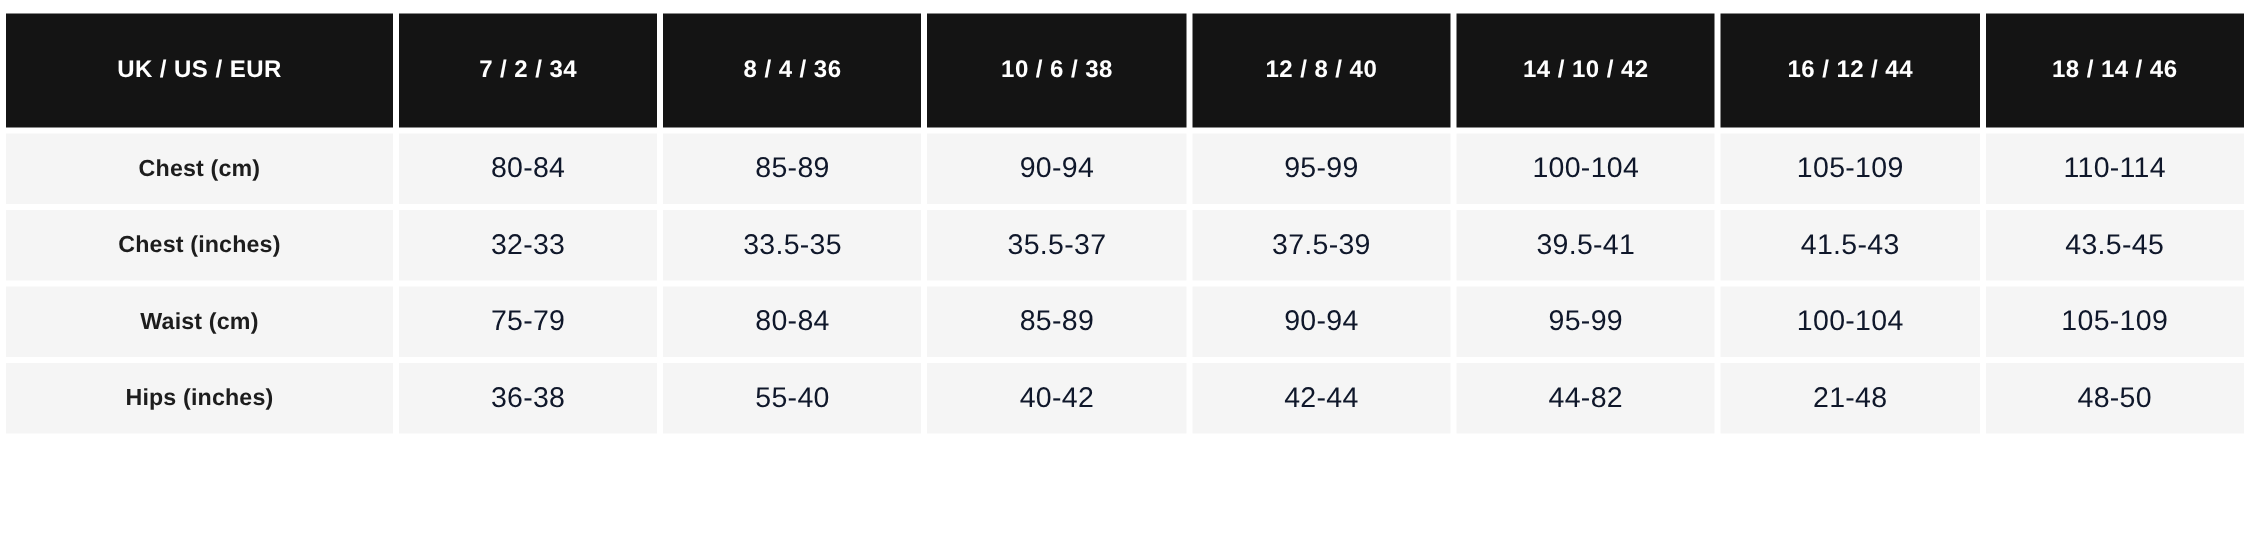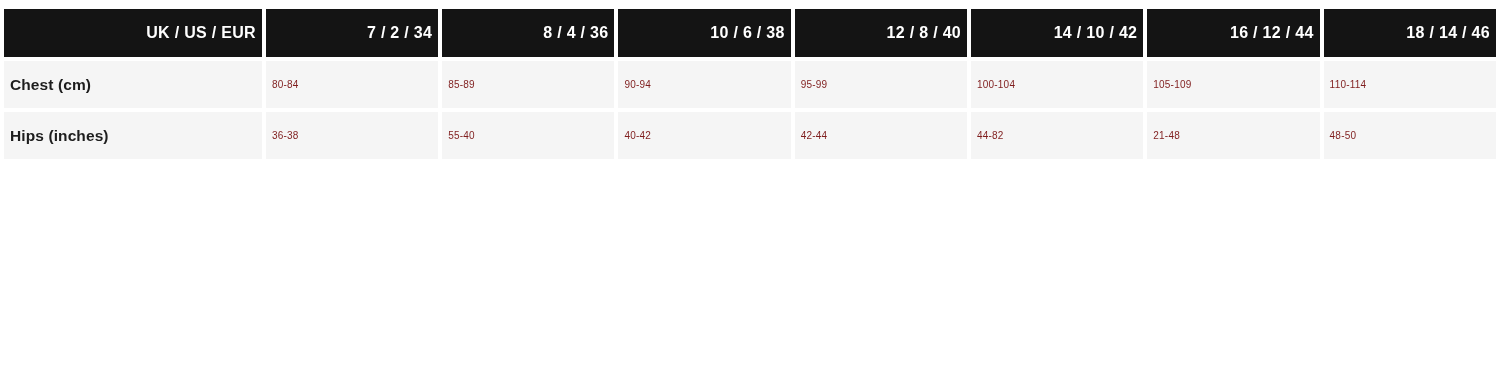--- a/index.html
+++ b/index.html
@@ -32,50 +32,50 @@
   .col-label { width: 247px; }
   .col-size  { width: 165px; }
 
   
   .chart-table thead th {
     background: #141414;
     color: #ffffff;
     font-size: 16px;
     font-weight: bold;
     letter-spacing: 0.3px;
-    text-align: right;
+    text-align: center;
     vertical-align: middle;
     height: 44px;
-    padding: 2px 6px;
+    padding: 16px 6px;
     border: 0;
     white-space: nowrap;
   }
 
   
   .chart-table tbody th,
   .chart-table tbody td {
     background: #f5f5f5;
     height: 47px;
     padding: 0 6px;
     border: 0;
     vertical-align: middle;
-    text-align: left;
+    text-align: center;
     white-space: nowrap;
   }
 
   .chart-table tbody th.row-label {
     color: #1d1d1d;
     font-size: 15.5px;
     font-weight: bold;
     letter-spacing: 0.1px;
   }
 
   .chart-table tbody td.value {
-    color: #7f1d1d;
-    font-size: 10px;
+    color: #0f172a;
+    font-size: 19px;
     font-weight: normal;
     letter-spacing: 0.2px;
   }
 </style>
 </head>
 <body>
 
 <div class="size-chart">
   <table class="chart-table">
     <colgroup>
@@ -106,21 +106,41 @@
         <th class="row-label">Chest (cm)</th>
         <td class="value">80-84</td>
         <td class="value">85-89</td>
         <td class="value">90-94</td>
         <td class="value">95-99</td>
         <td class="value">100-104</td>
         <td class="value">105-109</td>
         <td class="value">110-114</td>
       </tr>
 
+      <tr>
+        <th class="row-label">Chest (inches)</th>
+        <td class="value">32-33</td>
+        <td class="value">33.5-35</td>
+        <td class="value">35.5-37</td>
+        <td class="value">37.5-39</td>
+        <td class="value">39.5-41</td>
+        <td class="value">41.5-43</td>
+        <td class="value">43.5-45</td>
+      </tr>
 
+      <tr>
+        <th class="row-label">Waist (cm)</th>
+        <td class="value">75-79</td>
+        <td class="value">80-84</td>
+        <td class="value">85-89</td>
+        <td class="value">90-94</td>
+        <td class="value">95-99</td>
+        <td class="value">100-104</td>
+        <td class="value">105-109</td>
+      </tr>
 
 
 
       <tr>
         <th class="row-label">Hips (inches)</th>
         <td class="value">36-38</td>
         <td class="value">55-40</td>
         <td class="value">40-42</td>
         <td class="value">42-44</td>
         <td class="value">44-82</td>

